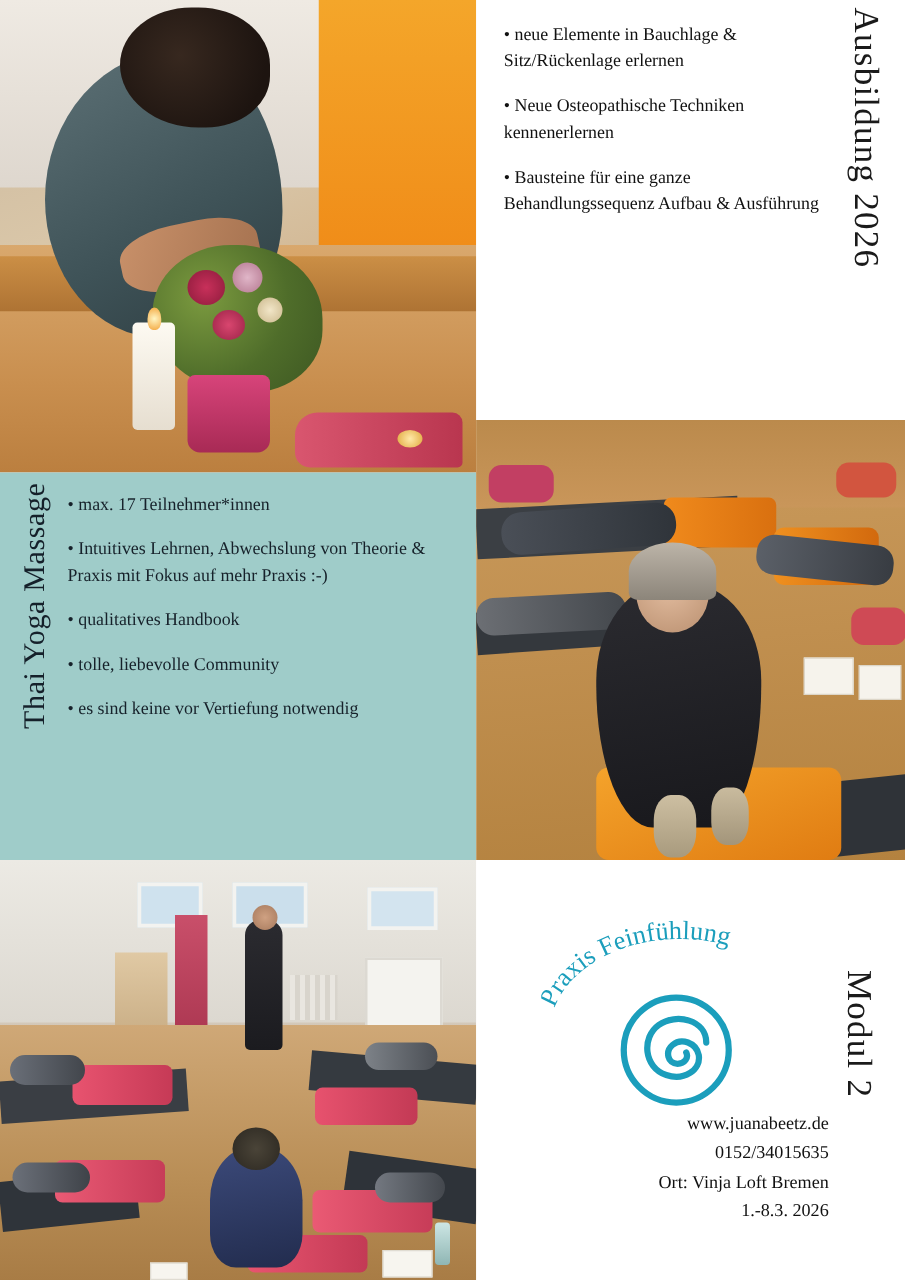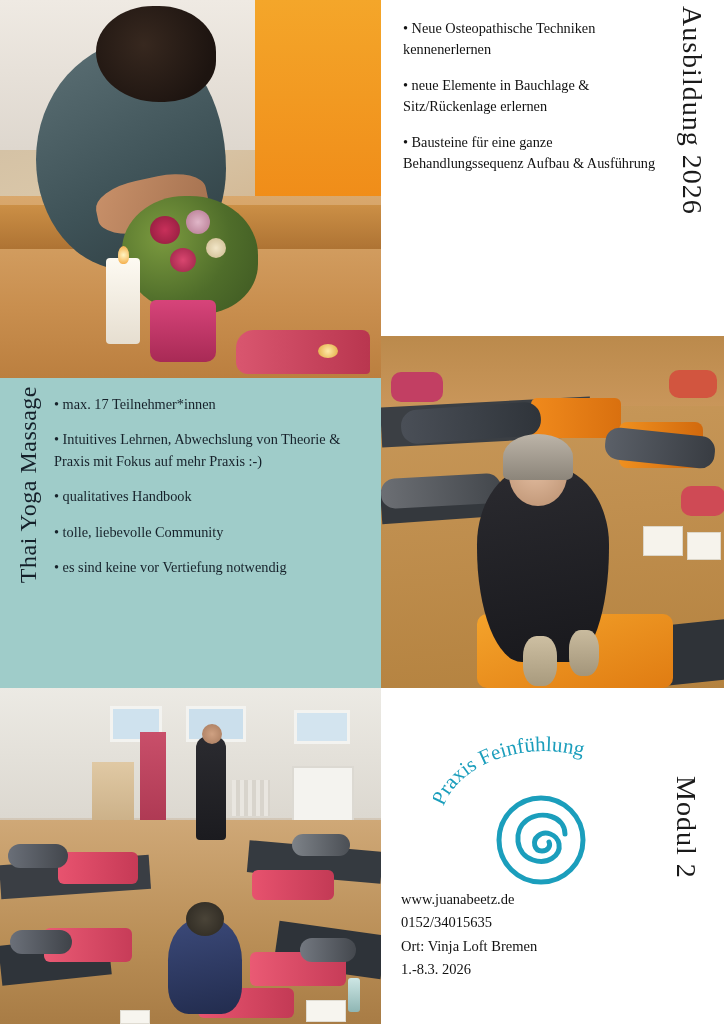--- a/index.html
+++ b/index.html
@@ -322,21 +322,21 @@
     position: absolute; left: 0; top: 0; width: 218px; height: 84px;
   }
   #logo-arc-text svg { display: block; }
   #logo-spiral {
     position: absolute;
     left: 62px; top: 58px; width: 92px; height: 92px;
   }
   #contact {
     position: absolute;
     left: 20px; top: 200px; width: 262px;
-    text-align: left;
+    text-align: right;
   }
   #contact div {
     font-size: 14.5px;
     line-height: 1.62;
     color: #111;
   }
   #title-modul {
     position: absolute;
     right: 10px; top: 88px;
     width: 56px; height: 220px;
@@ -369,22 +369,22 @@
     <div class="ph fl3"></div>
     <div class="ph fl4"></div>
     <div class="ph vase"></div>
     <div class="ph candle"></div>
     <div class="ph candle-flame"></div>
     <div class="ph cloth"></div>
     <div class="ph tealight"></div>
   </div>
 
   <div id="block-bullets-top">
+    <div class="bullet">• neue Elemente in Bauchlage &amp; Sitz/Rückenlage erlernen</div>
     <div class="bullet">• Neue Osteopathische Techniken kennenerlernen</div>
-    <div class="bullet">• neue Elemente in Bauchlage &amp; Sitz/Rückenlage erlernen</div>
     <div class="bullet">• Bausteine für eine ganze Behandlungssequenz Aufbau &amp; Ausführung</div>
 
     <div id="title-ausbildung">
       <span>Ausbildung 2026</span>
     </div>
   </div>
 
   <div id="block-teal">
     <div id="title-thai">
       <span>Thai Yoga Massage</span>

